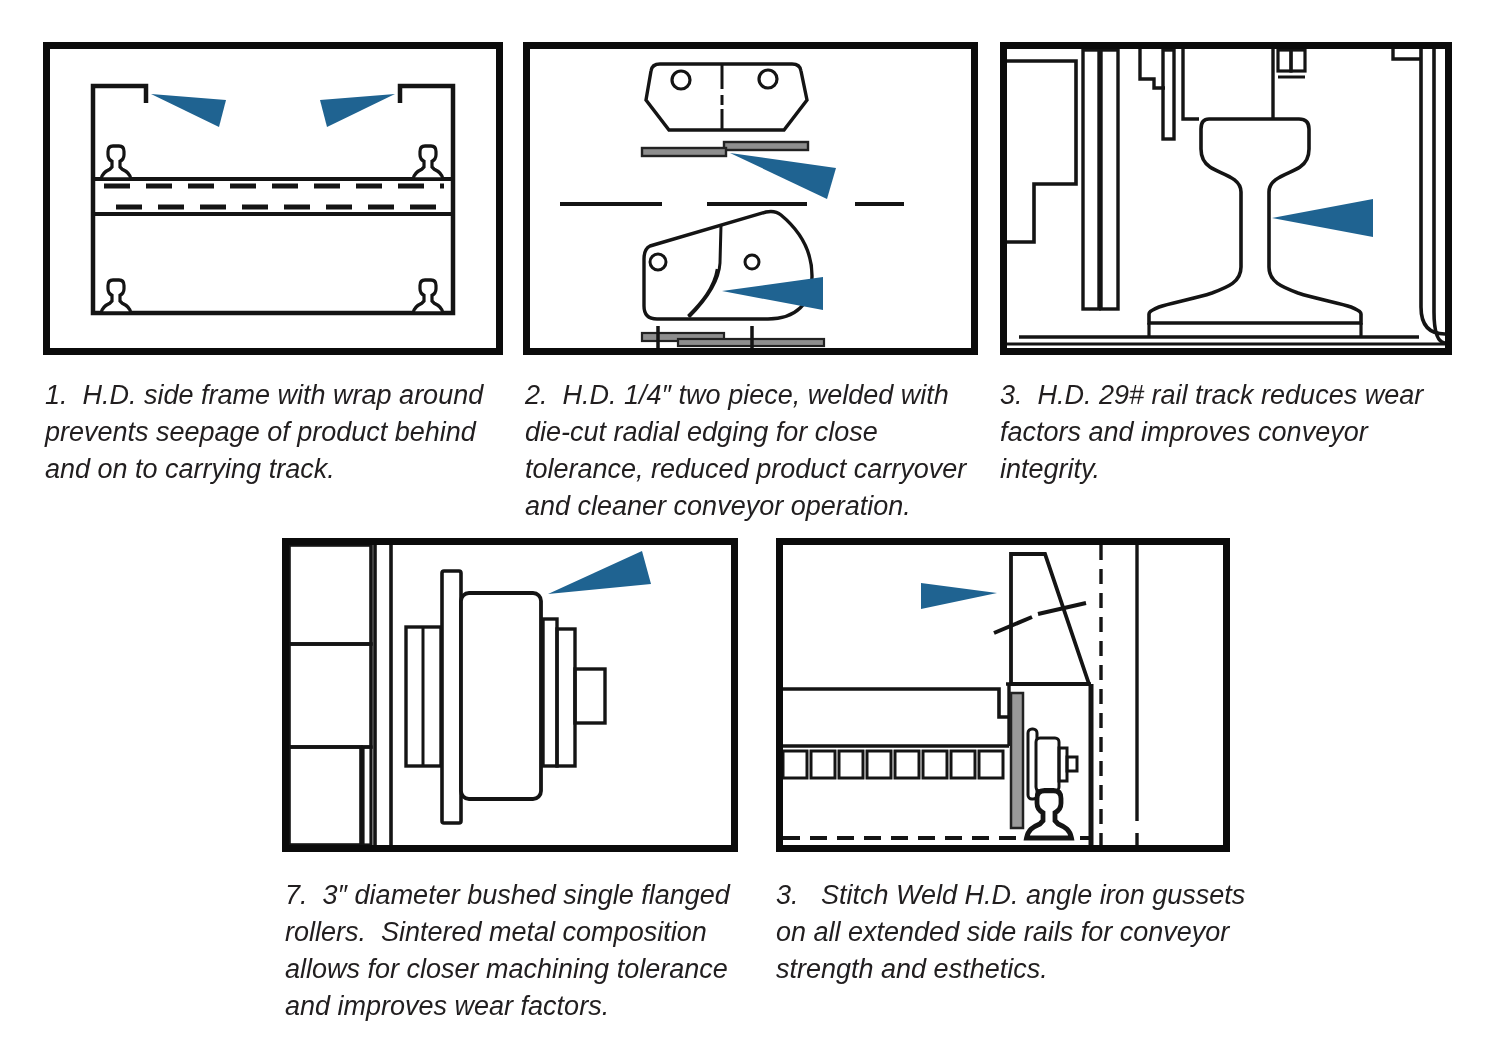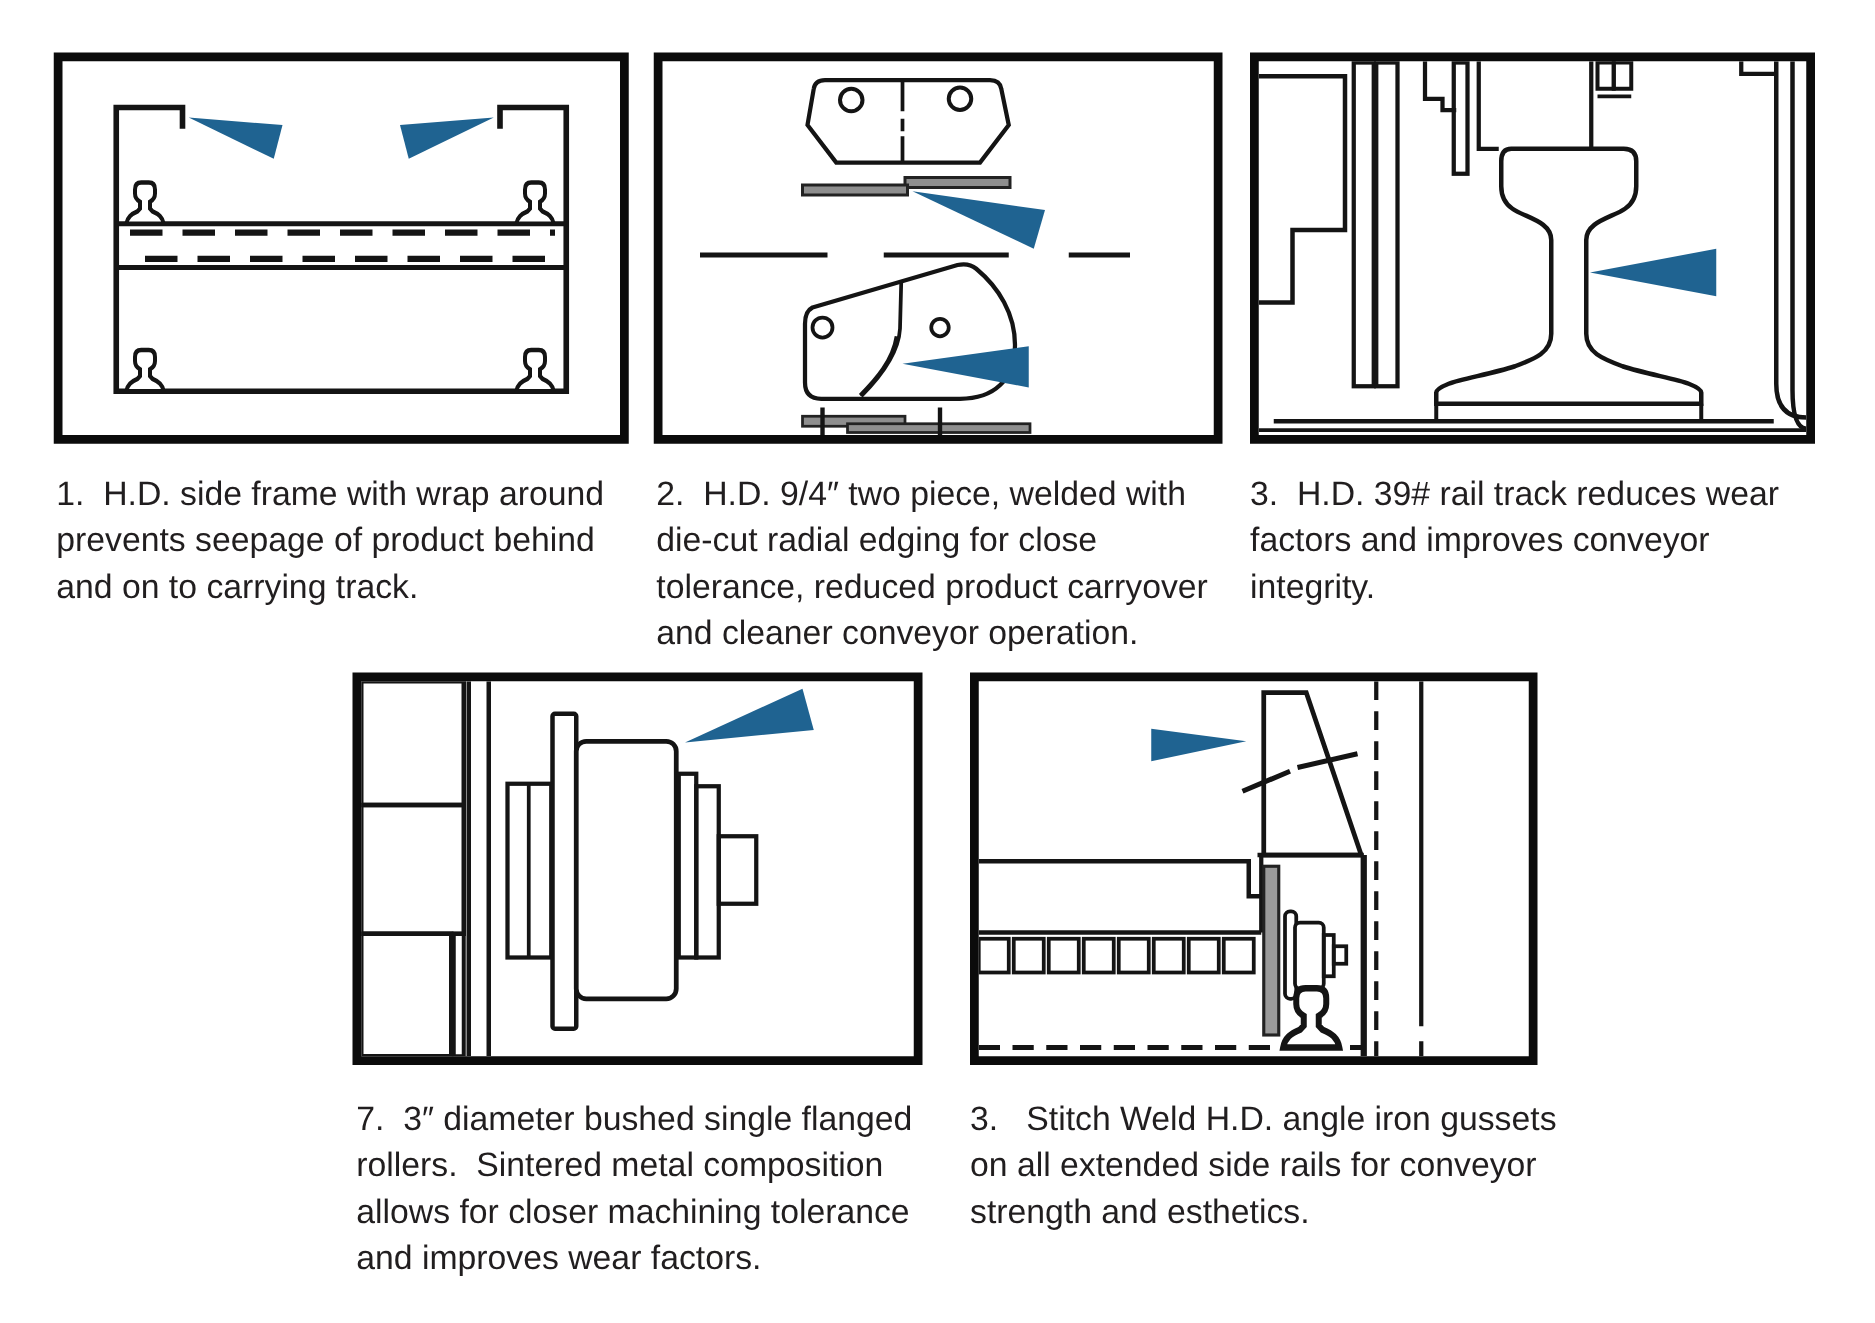--- a/index.html
+++ b/index.html
@@ -1,17 +1,17 @@
 <!DOCTYPE html>
 <html><head>
 <meta charset="utf-8">
 <style>
   html,body{margin:0;padding:0;background:#ffffff;}
   #canvas{position:relative;width:1500px;height:1058px;background:#ffffff;overflow:hidden;
-          font-family:"Liberation Sans", sans-serif;}
+          font-family:"Liberation Sans", sans-serif;font-style:italic;}
   .panel{position:absolute;border:7px solid #0b0b0b;background:#ffffff;box-sizing:border-box;}
   .panel svg{display:block;width:100%;height:100%;}
   .ink{stroke:#141414;fill:none;}
   .caption{position:absolute;font-size:27px;line-height:37px;color:#211e1f;
            white-space:pre-wrap;letter-spacing:0px;}
 </style>
 </head>
 <body>
 
 <div id="canvas">
@@ -126,25 +126,25 @@
       <use href="#rail-s" transform="translate(266,293) scale(1.5,1.58)"></use>
       <path class="ink" stroke-width="3.4" stroke-dasharray="15 9" d="M 318,0 V 300"></path>
       <path class="ink" stroke-width="3.4" d="M 354,0 V 276 M 354,288 V 300"></path>
       <path class="ink" stroke-width="4" stroke-dasharray="17 10" d="M 0,293 H 306"></path>
     </svg>
   </section>
 
   <div class="caption" style="left:45px;top:377px;width:480px">1.  H.D. side frame with wrap around
 prevents seepage of product behind
 and on to carrying track.</div>
-  <div class="caption" style="left:525px;top:377px;width:490px">2.  H.D. 9/4″ two piece, welded with
+  <div class="caption" style="left:525px;top:377px;width:490px">2.  H.D. 1/4″ two piece, welded with
 die-cut radial edging for close
 tolerance, reduced product carryover
 and cleaner conveyor operation.</div>
-  <div class="caption" style="left:1000px;top:377px;width:480px">3.  H.D. 39# rail track reduces wear
+  <div class="caption" style="left:1000px;top:377px;width:480px">3.  H.D. 29# rail track reduces wear
 factors and improves conveyor
 integrity.</div>
   <div class="caption" style="left:285px;top:877px;width:490px">7.  3″ diameter bushed single flanged
 rollers.  Sintered metal composition
 allows for closer machining tolerance
 and improves wear factors.</div>
   <div class="caption" style="left:776px;top:877px;width:495px">3.   Stitch Weld H.D. angle iron gussets
 on all extended side rails for conveyor
 strength and esthetics.</div>
 

